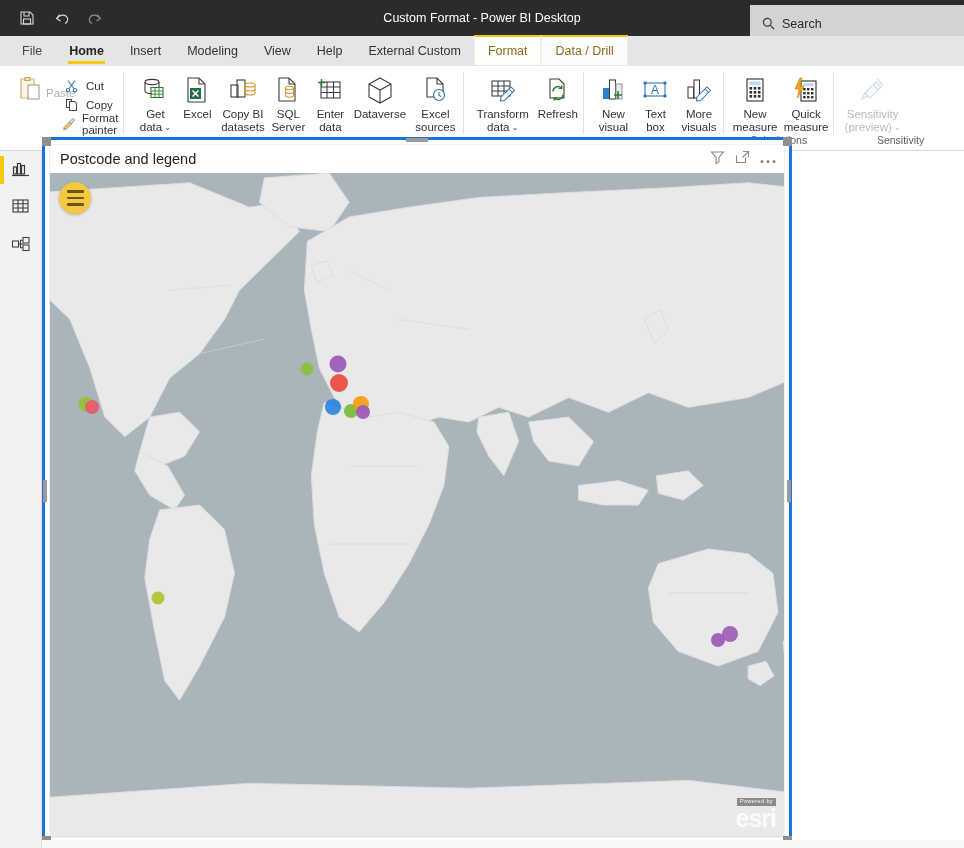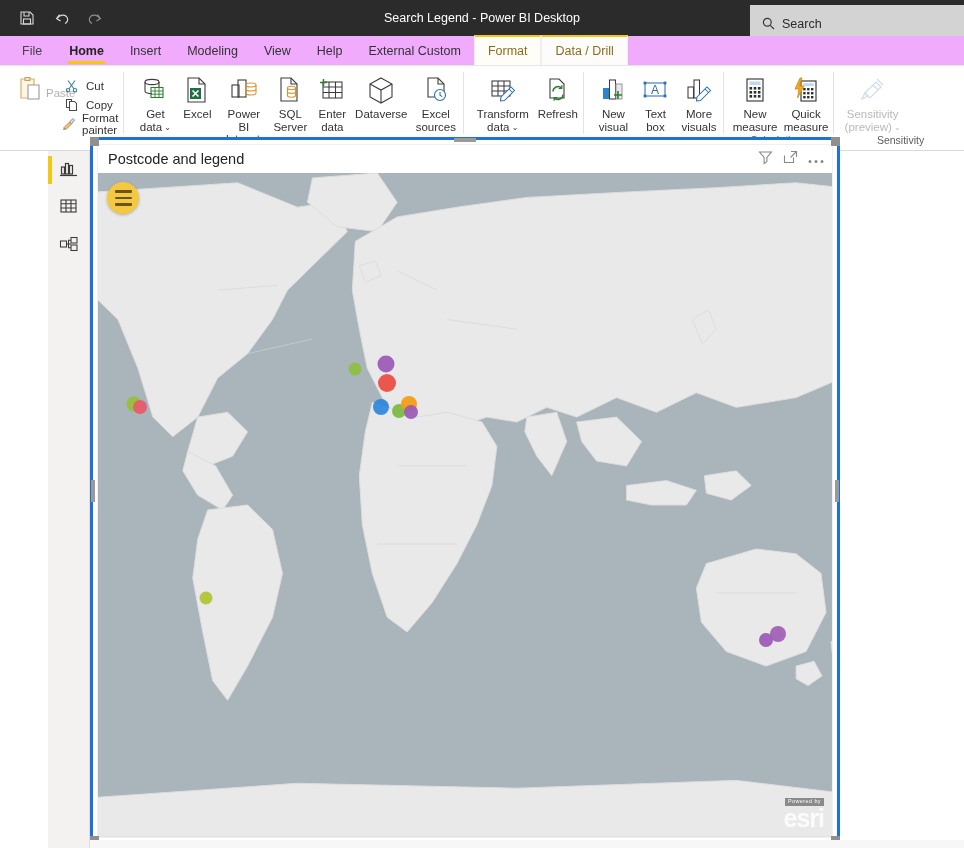--- a/index.html
+++ b/index.html
@@ -27,21 +27,21 @@
     font-size: 12.5px; color: #ffffff; pointer-events: none;
   }
   .tb-search {
     position: absolute; right: 0px; top: 5px; width: 214px; height: 37px;
     background: #d3d3d3; display: flex; align-items: center; gap: 7px;
     padding-left: 12px; color: #2a2a2a; font-size: 12.5px;
   }
 
   
   .tabs {
-    height: 30px; background: #f0abfc; display: flex; align-items: stretch;
+    height: 30px; background: #e5e5e5; display: flex; align-items: stretch;
     padding-left: 8px; position: relative; border-bottom: 1px solid #e6e6e6;
   }
   .tab {
     display: flex; align-items: center; padding: 0 13px;
     font-size: 12.5px; color: #333333; position: relative; white-space: nowrap;
   }
   .tab.file { color: #444; padding: 0 14px; }
   .tab.active { color: #252423; font-weight: bold; text-align: right; }
   .tab.active::after {
     content: ""; position: absolute; left: 12px; right: 12px; bottom: 1px;
@@ -83,21 +83,21 @@
   .clipgrp { display: flex; padding-left: 8px; }
   .pastebtn {
     display: flex; align-items: center; padding: 4px 6px 0; width: 52px;
   }
   .pastebtn .lbl { font-size: 11.5px; color: #b0b0b0; margin-top: 2px; }
   .clipitems { display: flex; flex-direction: column; justify-content: center; padding-top: 6px; gap: 0; }
   .clipitem { display: flex; align-items: center; gap: 6px; font-size: 11.5px; color: #333; height: 19px; }
   .clipitem .ci { width: 18px; display: flex; align-items: center; justify-content: center; }
 
   
-  .workspace { position: absolute; left: 0; top: 151px; right: 0; bottom: 0; background: #fef9c3; margin-left: 48px; }
+  .workspace { position: absolute; left: 0; top: 151px; right: 0; bottom: 0; background: #fef9c3; }
 
   .leftnav {
     position: absolute; left: 0; top: 0; width: 42px; bottom: 0;
     background: #f3f2f1; border-right: 1px solid #e1dfdd;
   }
   .navitem {
     position: relative; height: 38px; display: flex; align-items: center; justify-content: center;
     color: #3b3a39;
   }
   .navitem.active::before {
@@ -174,21 +174,21 @@
           <path d="M6.6 4.6 3.6 8.6 7.6 11"></path>
       </svg>
     </div>
     <div class="tb-ico">
       <svg width="17" height="16" viewBox="0 0 17 16" fill="none" stroke="#8e8e8e" stroke-width="1.2">
         <path d="M13 8.5c-2.5-4-8-4.5-10-1.2-1.6 2.6-.2 5.2 2 6.2"></path>
           <path d="M10.4 4.6l3 4-4 2.4"></path>
       </svg>
     </div>
   </div>
-  <div class="tb-title">Search Legend - Power BI Desktop</div>
+  <div class="tb-title">Custom Format - Power BI Desktop</div>
   <div class="tb-search">
     <svg width="13" height="13" viewBox="0 0 13 13" fill="none" stroke="#3a3a3a" stroke-width="1.2">
       <circle cx="5.3" cy="5.3" r="3.9"></circle>
         <path d="M8.3 8.3 12 12"></path>
     </svg>
     <span>Search</span>
   </div>
 </div>
 
 <div class="tabs">
@@ -284,21 +284,21 @@
         <div class="ico">
           <svg width="32" height="30" viewBox="0 0 32 30" fill="none" stroke="#3c3c3c" stroke-width="1.1">
             <rect x="4" y="10" width="7" height="12"></rect>
               <rect x="10" y="5" width="8" height="17"></rect>
             <ellipse cx="23" cy="10" rx="5" ry="2" stroke="#d8952f"></ellipse>
             <path d="M18 10v8c0 1.1 2.2 2 5 2s5-.9 5-2v-8" stroke="#d8952f"></path>
             <path d="M18 14c0 1.1 2.2 2 5 2s5-.9 5-2" stroke="#d8952f"></path>
           </svg>
         </div>
         <div class="lbl">
-          <span>Power BI</span><br>
+          <span>Copy BI</span><br>
           <span>datasets</span>
         </div>
       </div>
       <div class="rbtn">
         <div class="ico">
           <svg width="28" height="30" viewBox="0 0 28 30" fill="none" stroke="#3c3c3c" stroke-width="1.1">
             <path d="M5 3h10l6 6v17H5z"></path>
               <path d="M15 3v6h6"></path>
             <ellipse cx="15.5" cy="13" rx="4" ry="1.7" stroke="#d8952f"></ellipse>
             <path d="M11.5 13v7.5c0 .9 1.8 1.7 4 1.7s4-.8 4-1.7V13" stroke="#d8952f"></path>

